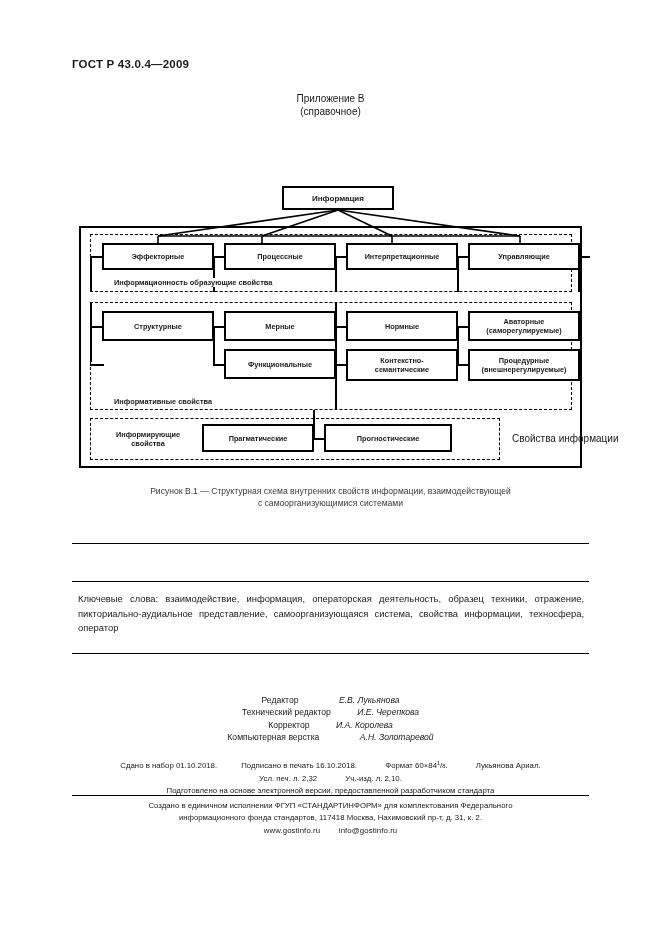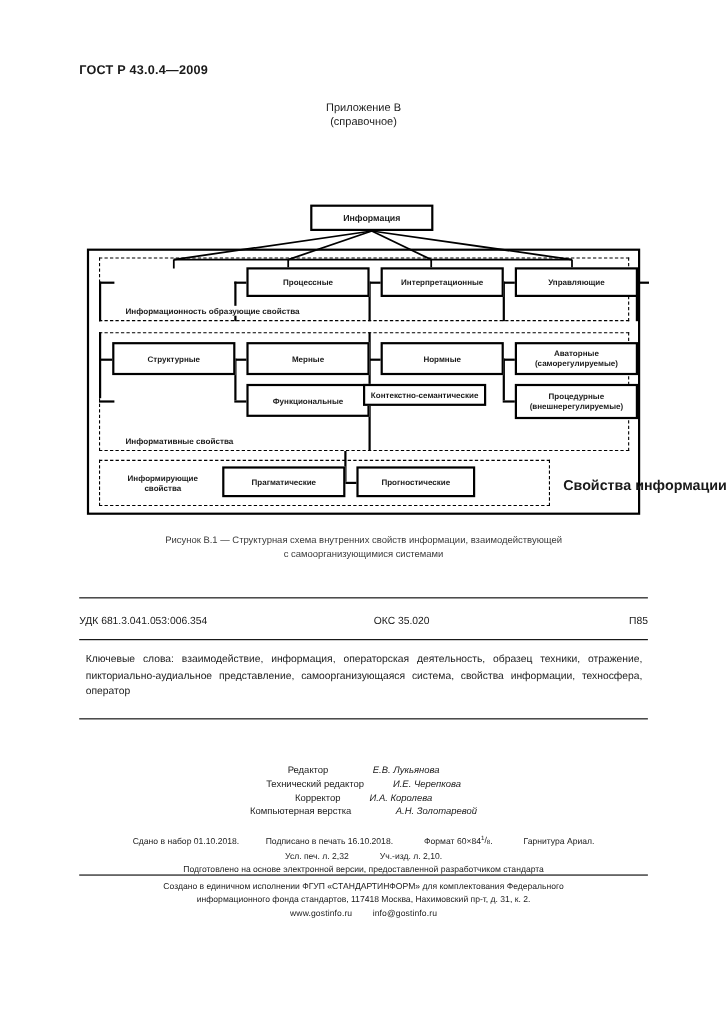--- a/index.html
+++ b/index.html
@@ -97,22 +97,22 @@
     position: absolute;
     font-size: 7.4px;
     font-weight: bold;
     z-index: 5;
     background: #fff;
     padding: 0 2px;
     white-space: nowrap;
   }
   .side-label {
     position: absolute;
-    font-size: 13px;
-    font-weight: bold;
+    font-size: 10px;
+    font-weight: normal;
     z-index: 5;
     white-space: nowrap;
   }
   .conn {
     position: absolute;
     background: #000;
     z-index: 3;
   }
   .conn.h { height: 1.6px; }
   .conn.v { width: 1.6px; }
@@ -243,20 +243,21 @@
       <line x1="266" y1="24" x2="190" y2="50" stroke="#000" stroke-width="1.6"></line>
       <line x1="266" y1="24" x2="320" y2="50" stroke="#000" stroke-width="1.6"></line>
       <line x1="266" y1="24" x2="448" y2="50" stroke="#000" stroke-width="1.6"></line>
       <line x1="86" y1="50" x2="448" y2="50" stroke="#000" stroke-width="1.6"></line>
       <line x1="86" y1="50" x2="86" y2="58" stroke="#000" stroke-width="1.6"></line>
       <line x1="190" y1="50" x2="190" y2="58" stroke="#000" stroke-width="1.6"></line>
       <line x1="320" y1="50" x2="320" y2="58" stroke="#000" stroke-width="1.6"></line>
       <line x1="448" y1="50" x2="448" y2="58" stroke="#000" stroke-width="1.6"></line>
     </svg>
 
+    <div class="node" style="left:30px; top:57px; width:112px; height:27px;">Эффекторные</div>
     <div class="node" style="left:152px; top:57px; width:112px; height:27px;">Процессные</div>
     <div class="node" style="left:274px; top:57px; width:112px; height:27px;">Интерпретационные</div>
     <div class="node" style="left:396px; top:57px; width:112px; height:27px;">Управляющие</div>
 
     <div class="conn h" style="left:18px; top:70px; width:14px;"></div>
     <div class="conn h" style="left:141px; top:70px; width:13px;"></div>
     <div class="conn h" style="left:263px; top:70px; width:13px;"></div>
     <div class="conn h" style="left:385px; top:70px; width:13px;"></div>
     <div class="conn h" style="left:506px; top:70px; width:12px;"></div>
 
@@ -278,21 +279,21 @@
 
     <div class="conn h" style="left:18px; top:140px; width:14px;"></div>
     <div class="conn h" style="left:141px; top:140px; width:13px;"></div>
     <div class="conn h" style="left:263px; top:140px; width:13px;"></div>
     <div class="conn h" style="left:385px; top:140px; width:13px;"></div>
 
     <div class="conn v" style="left:18px; top:116px; height:60px;"></div>
     <div class="conn v" style="left:263px; top:116px; height:108px;"></div>
 
     <div class="node" style="left:152px; top:163px; width:112px; height:30px;">Функциональные</div>
-    <div class="node" style="left:258px; top:163px; width:112px; height:20px; flex-direction:row;">
+    <div class="node" style="left:274px; top:163px; width:112px; height:32px; flex-direction:column;">
       <span>Контекстно-</span>
       <span>семантические</span>
     </div>
     <div class="node" style="left:396px; top:163px; width:112px; height:32px; flex-direction:column;">
       <span>Процедурные</span>
       <span>(внешнерегулируемые)</span>
     </div>
 
     <div class="conn h" style="left:18px; top:178px; width:14px;"></div>
     <div class="conn h" style="left:141px; top:178px; width:13px;"></div>
@@ -302,40 +303,35 @@
     <div class="conn v" style="left:141px; top:140px; height:38px;"></div>
     <div class="conn v" style="left:385px; top:140px; height:38px;"></div>
 
     <div class="band-label" style="left:40px; top:211px;">Информативные свойства</div>
 
     <div class="node" style="left:130px; top:238px; width:112px; height:28px;">Прагматические</div>
     <div class="node" style="left:28px; top:238px; width:96px; height:30px; border:none; flex-direction:column;">
       <span>Информирующие</span>
       <span>свойства</span>
     </div>
-    <div class="node" style="left:252px; top:238px; width:108px; height:28px;">Прогностические</div>
+    <div class="node" style="left:252px; top:238px; width:128px; height:28px;">Прогностические</div>
 
     <div class="conn h" style="left:241px; top:252px; width:13px;"></div>
     <div class="conn v" style="left:241px; top:224px; height:28px;"></div>
 
     <div class="side-label" style="left:440px; top:247px;">Свойства информации</div>
   </div>
 
   <div class="fig-caption">
     <span class="ln">Рисунок В.1 — Структурная схема внутренних свойств информации, взаимодействующей</span>
     <span class="ln">с самоорганизующимися системами</span>
   </div>
 
   <div class="rule" style="top:543px;"></div>
 
-  <div class="udc-row">
-    <span>УДК 681.3.041.053:006.354</span>
-    <span class="mid">ОКС 35.020</span>
-    <span>П85</span>
-  </div>
 
   <div class="rule" style="top:581px;"></div>
 
   <div class="keywords">Ключевые слова: взаимодействие, информация, операторская деятельность, образец техники, отражение, пикториально-аудиальное представление, самоорганизующаяся система, свойства информации, техносфера, оператор</div>
 
   <div class="rule" style="top:653px;"></div>
 
   <div class="credits">
     <span class="ln">
       <span>Редактор</span>
@@ -353,21 +349,21 @@
       <span>Компьютерная верстка</span>
       <span class="gap"></span><i>А.Н. Золотаревой</i>
     </span>
   </div>
 
   <div class="print-info">
     <span class="ln row1">
       <span>Сдано в набор 01.10.2018.</span>
       <span class="sp1">Подписано в печать 16.10.2018.</span>
       <span class="sp2"><span>Формат 60×84</span><span class="frac"><sup>1</sup>/<sub>8</sub></span><span>.</span></span>
-      <span class="sp3">Гарнитура Ариал.</span>
+      <span class="sp3">Лукьянова Ариал.</span>
     </span>
     <span class="ln">
       <span>Усл. печ. л. 2,32</span>
       <span class="sp2">Уч.-изд. л. 2,10.</span>
     </span>
     <span class="ln">Подготовлено на основе электронной версии, предоставленной разработчиком стандарта</span>
   </div>
 
   <div class="rule" style="top:795px;"></div>
 

